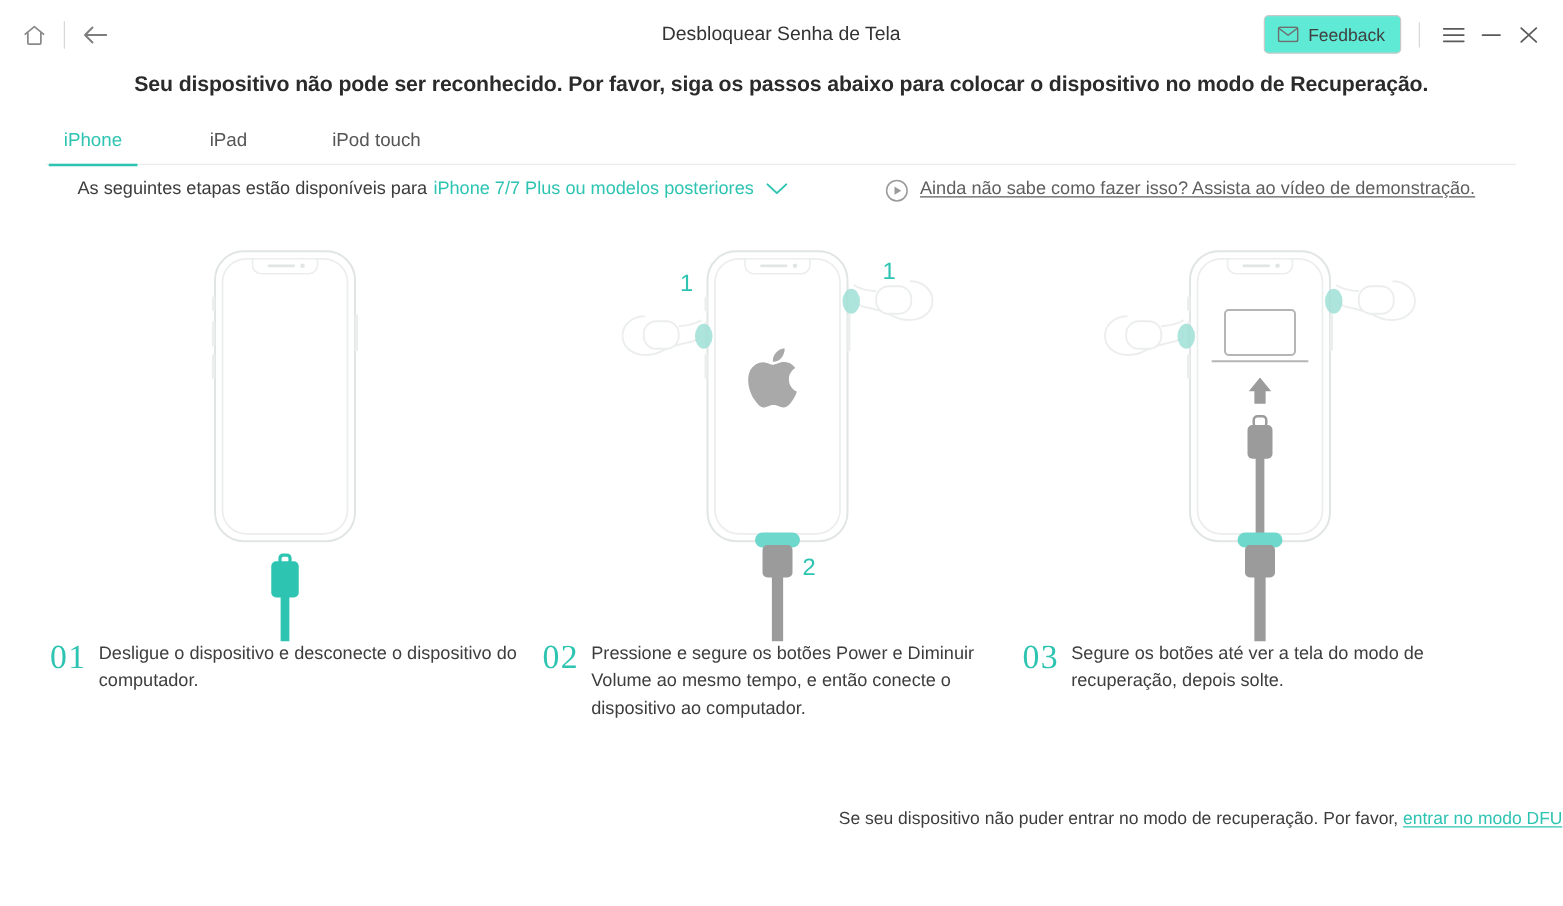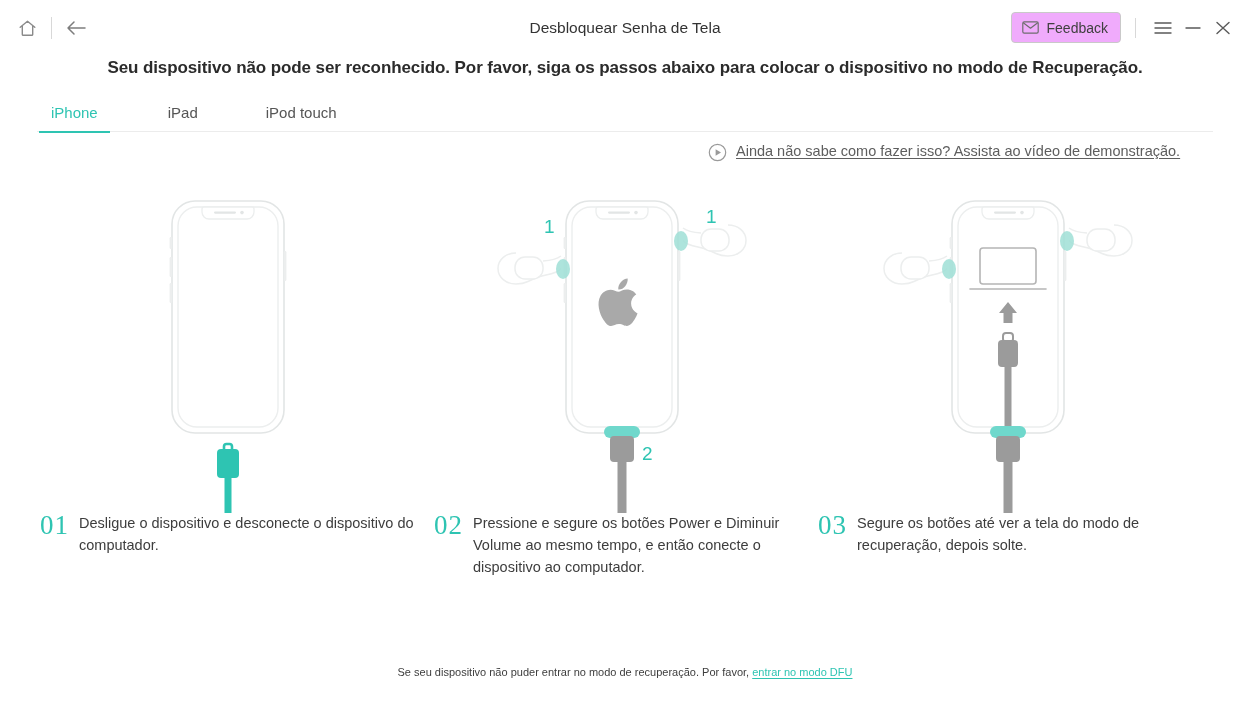--- a/index.html
+++ b/index.html
@@ -28,21 +28,21 @@
     display: flex; align-items: center; justify-content: center;
     font-size: 15.5px; color: #333; font-weight: 400; pointer-events: none;
   }
   .tb-right {
     position: absolute; right: 12px; top: 12px;
     display: flex; align-items: center; gap: 0px;
   }
   .feedback-btn {
     display: flex; align-items: center; gap: 8px;
     border: 1px solid #c9c9c9; border-radius: 4px;
-    height: 31px; padding: 0 12px 0 10px; background: #f0abfc;
+    height: 31px; padding: 0 12px 0 10px; background: #5eead4;
     font-size: 14px; color: #404040; cursor: pointer;
   }
   .tb-right .tb-divider { margin: 0 12px 0 14px; height: 20px; }
   .win-btn {
     width: 30px; height: 30px; display: flex; align-items: center;
     justify-content: center; cursor: pointer;
   }
 
   
   .headline {
@@ -102,22 +102,22 @@
   .step-3 { left: 818px; width: 380px; }
   .step-num {
     font-size: 27px; color: #2ec4b2; font-weight: 400;
     font-family: "Liberation Serif", serif; line-height: 30px;
     letter-spacing: 1px; flex-shrink: 0; padding-top: 2px;
   }
   .step-text { font-size: 14.5px; color: #3d3d3d; line-height: 22px; padding-top: 4px; }
 
   
   .footer {
-    position: absolute; left: 0; top: 666px; width: 1250px;
-    text-align: center; font-size: 11px; color: #3d3d3d;
+    position: absolute; left: 0; top: 646px; width: 1250px;
+    text-align: right; font-size: 14px; color: #3d3d3d;
   }
   .footer .dfu-link {
     color: #2ec4b2; text-decoration: underline; text-underline-offset: 2px;
     cursor: pointer;
   }
 </style>
 </head>
 <body>
 
 <div class="app">
@@ -178,20 +178,29 @@
       <div class="tab">
         <span>iPad</span>
       </div>
       <div class="tab">
         <span>iPod touch</span>
       </div>
     </div>
   </div>
 
   <div class="subrow">
+    <div class="models">
+      <span>As seguintes etapas estão disponíveis para</span>
+      <span class="model-name">iPhone 7/7 Plus ou modelos posteriores</span>
+      <span class="chev">
+        <svg width="19" height="12" viewBox="0 0 19 12" fill="none">
+          <path d="M2 2.5 L9.5 9.5 L17 2.5" stroke="#2ec4b2" stroke-width="1.6" stroke-linecap="round" stroke-linejoin="round"></path>
+        </svg>
+      </span>
+    </div>
 
     <div class="video-link">
       <span style="display:flex;">
         <svg width="19" height="19" viewBox="0 0 19 19" fill="none">
           <circle cx="9.5" cy="9.5" r="8.2" stroke="#9a9a9a" stroke-width="1.2"></circle>
           <path d="M7.6 6.2 L13 9.5 L7.6 12.8 Z" fill="#9a9a9a"></path>
         </svg>
       </span>
       <span class="vtext">Ainda não sabe como fazer isso? Assista ao vídeo de demonstração.</span>
     </div>

